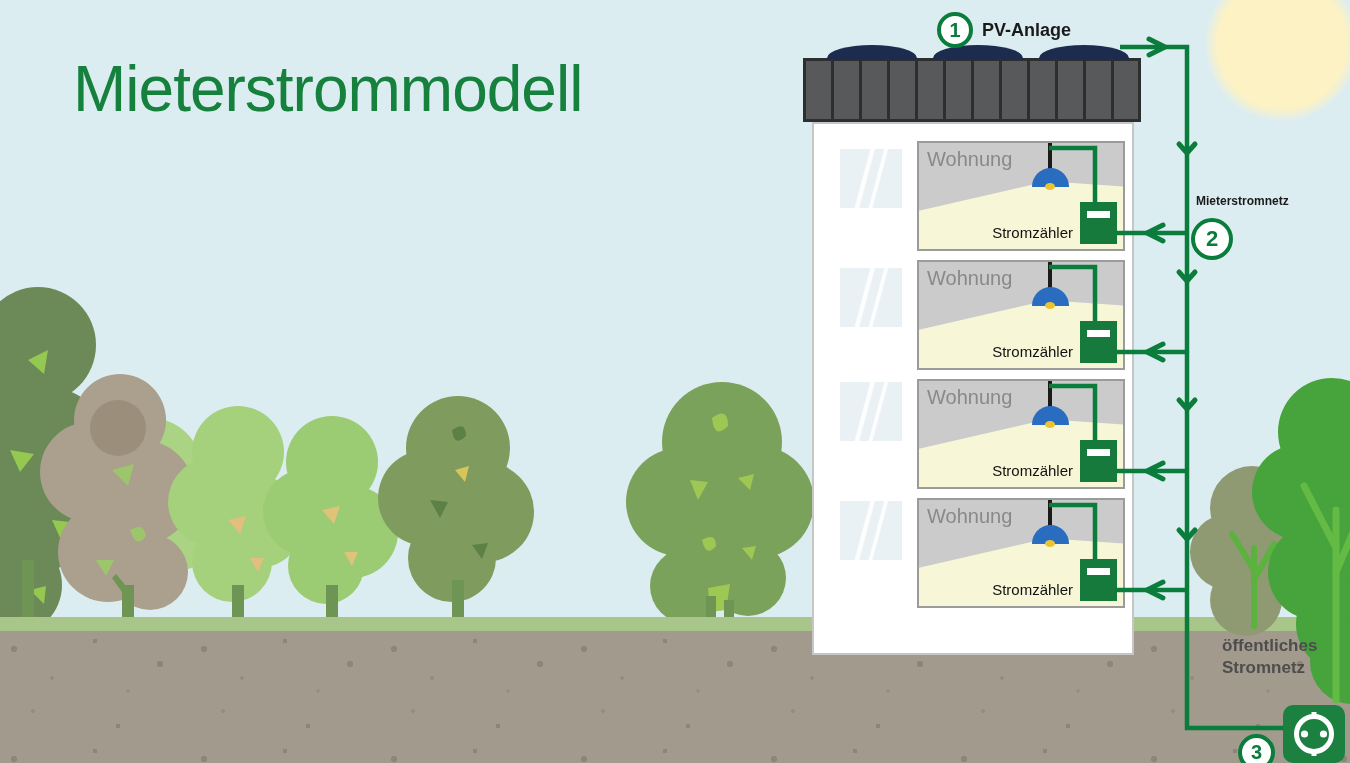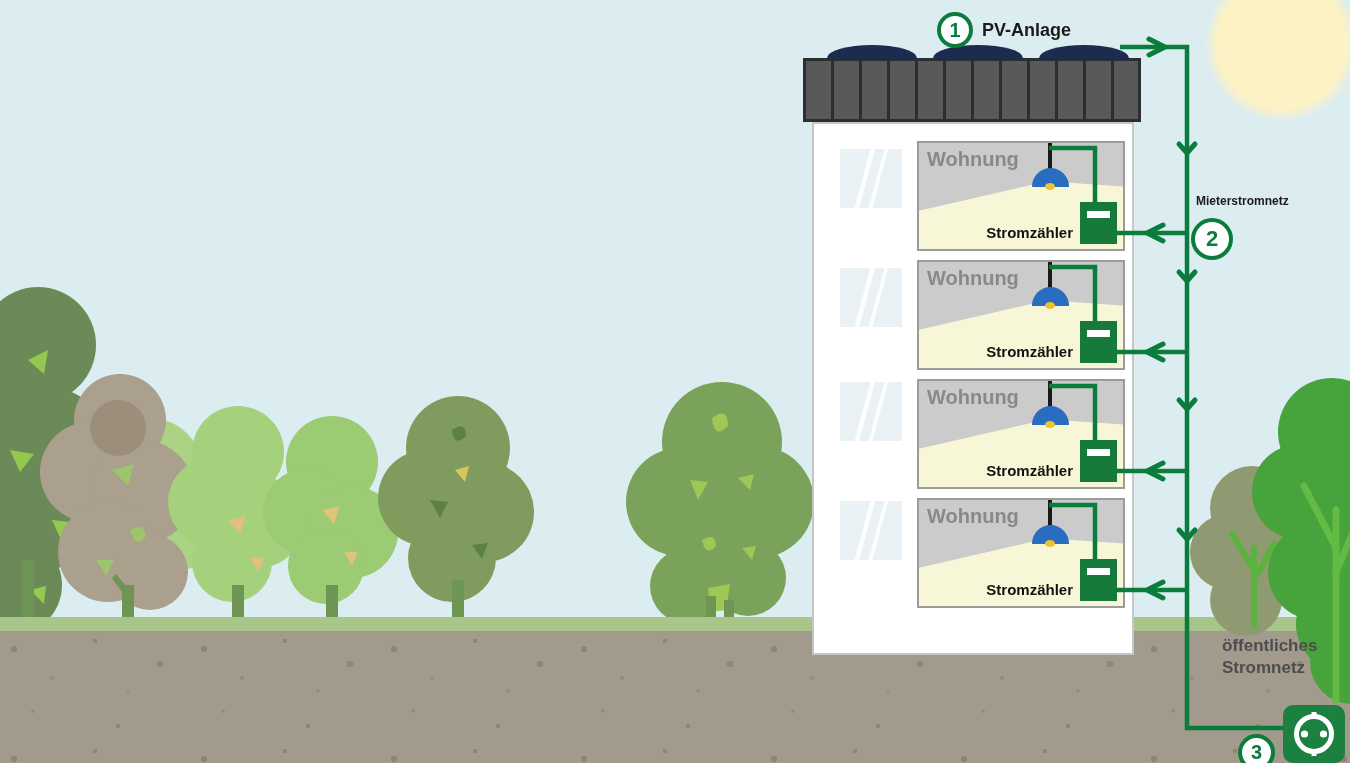--- a/index.html
+++ b/index.html
@@ -41,28 +41,28 @@
             border:2px solid #c6c6c6;}
   .window{left:840px;width:62px;height:59px;background:#e9f1f4;
      background-image:linear-gradient(105deg,transparent 38%,rgba(255,255,255,.9) 40%,rgba(255,255,255,.9) 44%,transparent 46%,transparent 56%,rgba(255,255,255,.9) 58%,rgba(255,255,255,.9) 61%,transparent 63%);}
   .w1{top:149px}.w2{top:268px}.w3{top:382px}.w4{top:501px}
 
   
   .apt{left:917px;width:208px;height:110px;background:#cbcbcb;border:2px solid #9b9b9b;}
   .a1{top:141px}.a2{top:260px}.a3{top:379px}.a4{top:498px}
   .cone{position:absolute;inset:0;background:#f7f7d8;
         clip-path:polygon(63% 36%,100% 41%,100% 100%,0 100%,0 64%);}
-  .apt-label{position:absolute;left:8px;top:5px;font-size:20px;font-weight:bold;color:#898989;}
+  .apt-label{position:absolute;left:8px;top:5px;font-size:20px;font-weight:normal;color:#898989;}
   .cord{position:absolute;left:129px;top:0;width:4px;height:27px;background:#1a1a1a;}
   .lamp{position:absolute;left:113px;top:25px;width:37px;height:19px;background:#2a6cc0;
         border-radius:19px 19px 0 0;}
   .bulb{position:absolute;left:126px;top:40px;width:10px;height:7px;background:#ecc32f;border-radius:50%;}
   .meter{position:absolute;left:161px;top:59px;width:37px;height:42px;background:#157a3c;}
   .slot{position:absolute;left:7px;top:9px;width:23px;height:7px;background:#fff;}
-  .meter-label{position:absolute;right:50px;top:81px;font-size:15px;font-weight:bold;color:#111;white-space:nowrap;}
+  .meter-label{position:absolute;right:50px;top:81px;font-size:15px;font-weight:normal;color:#111;white-space:nowrap;}
 
   
   .wires{left:0;top:0;width:1350px;height:763px;pointer-events:none;}
 
   
   .title{left:73px;top:52px;font-size:64px;color:#16813d;letter-spacing:-1px;}
   .badge{border-radius:50%;background:#fff;border:4px solid #0a7c3c;color:#0a7c3c;
          font-weight:bold;display:flex;align-items:center;justify-content:center;}
   .b1{left:937px;top:12px;width:36px;height:36px;font-size:20px;}
   .b2{left:1191px;top:218px;width:42px;height:42px;font-size:22px;border-width:4.5px;}
@@ -281,20 +281,21 @@
       <polyline points="1179,272 1187,281 1195,272"></polyline>
       <polyline points="1179,400 1187,409 1195,400"></polyline>
       <polyline points="1179,530 1187,539 1195,530"></polyline>
       <polyline points="1163,225 1147,233 1163,241"></polyline>
       <polyline points="1163,344 1147,352 1163,360"></polyline>
       <polyline points="1163,463 1147,471 1163,479"></polyline>
       <polyline points="1163,582 1147,590 1163,598"></polyline>
     </g>
   </svg>
 
+  <div class="abs title">Mieterstrommodell</div>
 
   <div class="abs badge b1">
       <span>1</span>
     </div>
   <div class="abs lbl pv-label">PV-Anlage</div>
 
   <div class="abs lbl net-label">Mieterstromnetz</div>
   <div class="abs badge b2">
       <span>2</span>
     </div>

